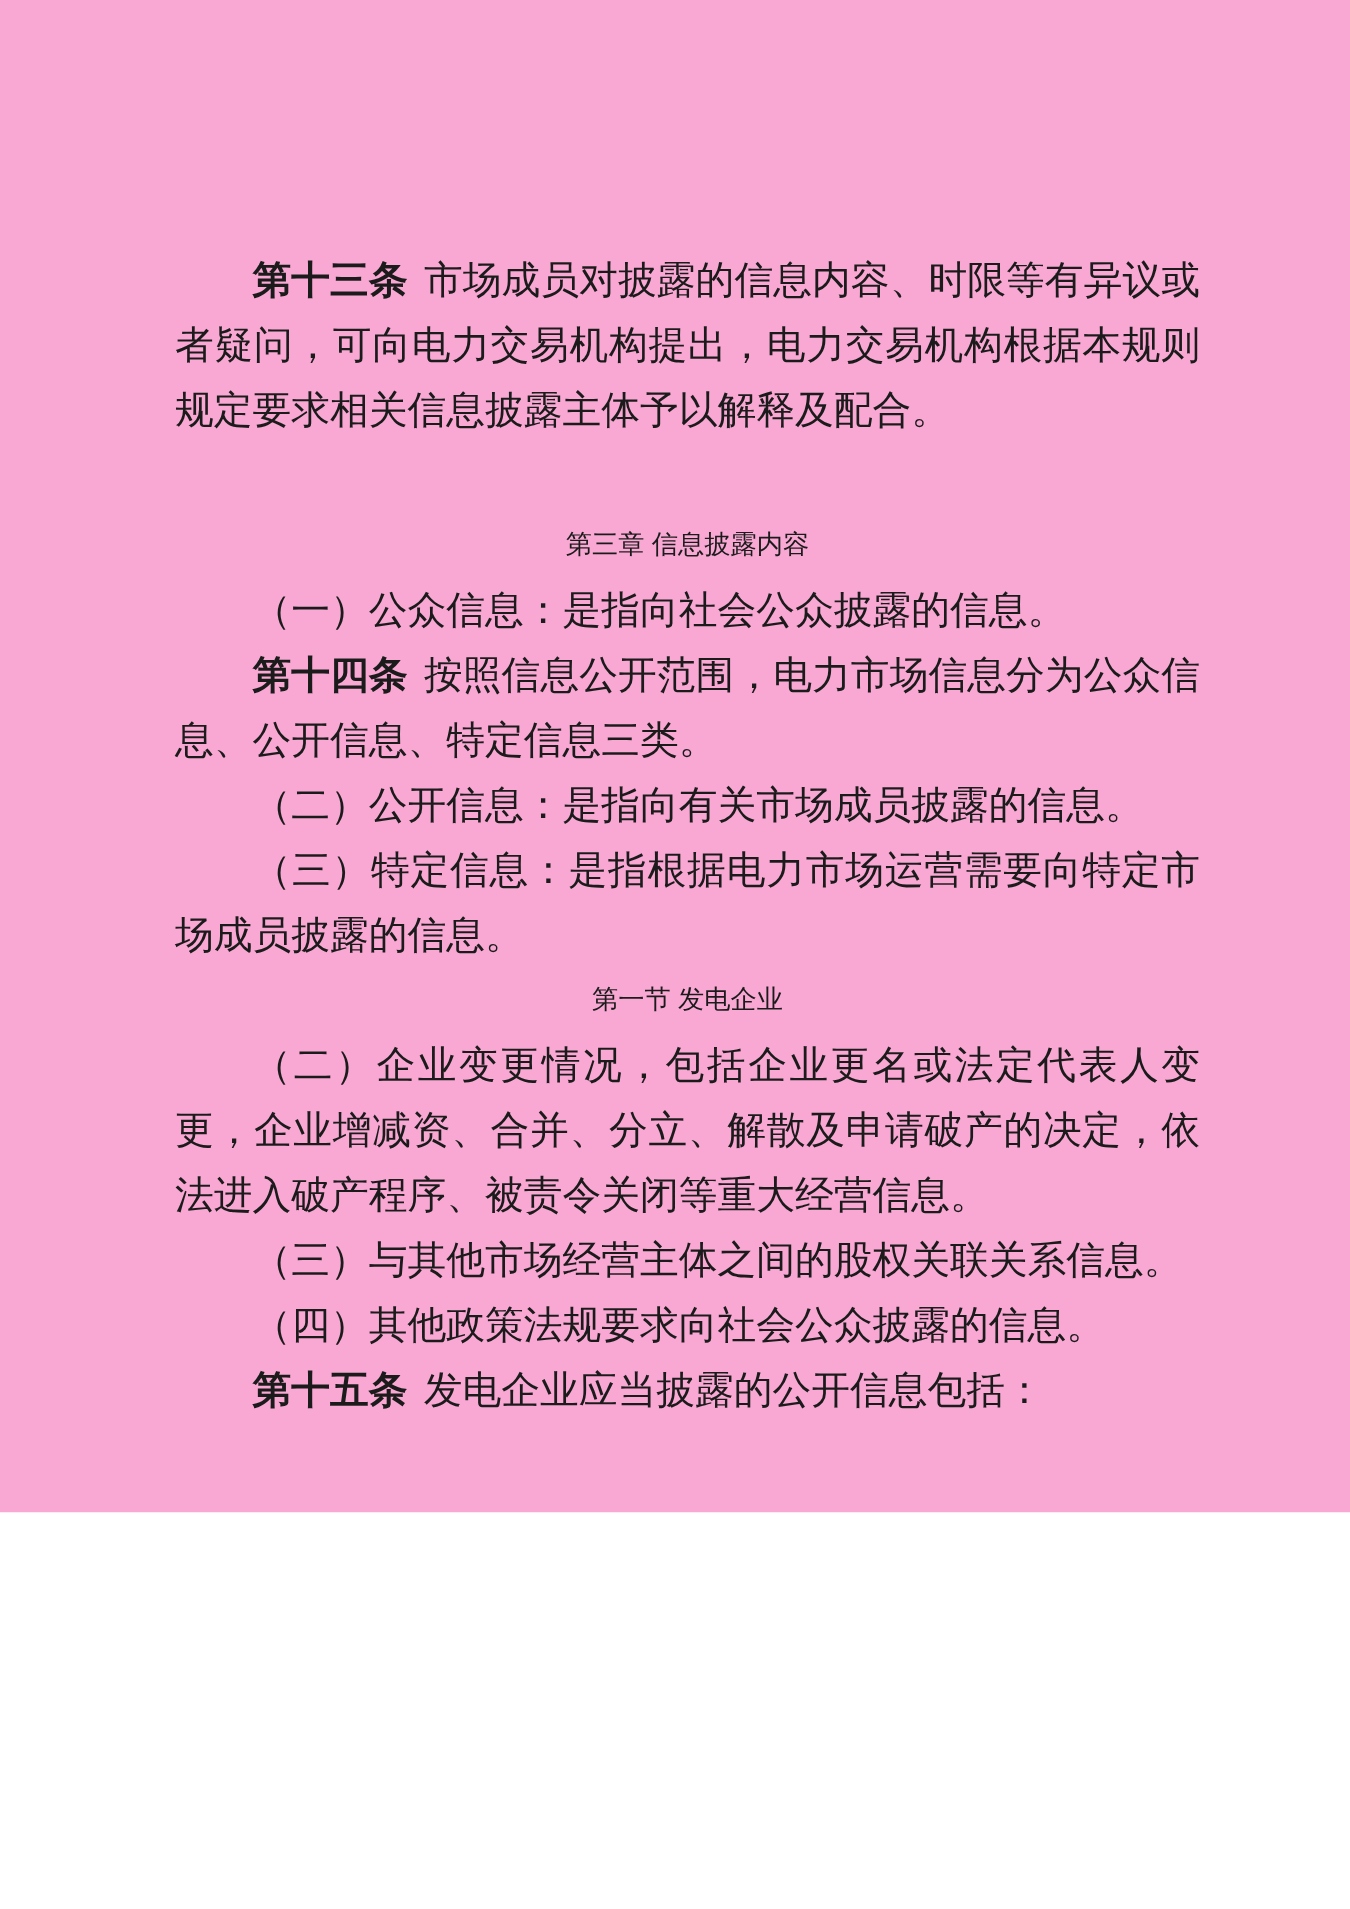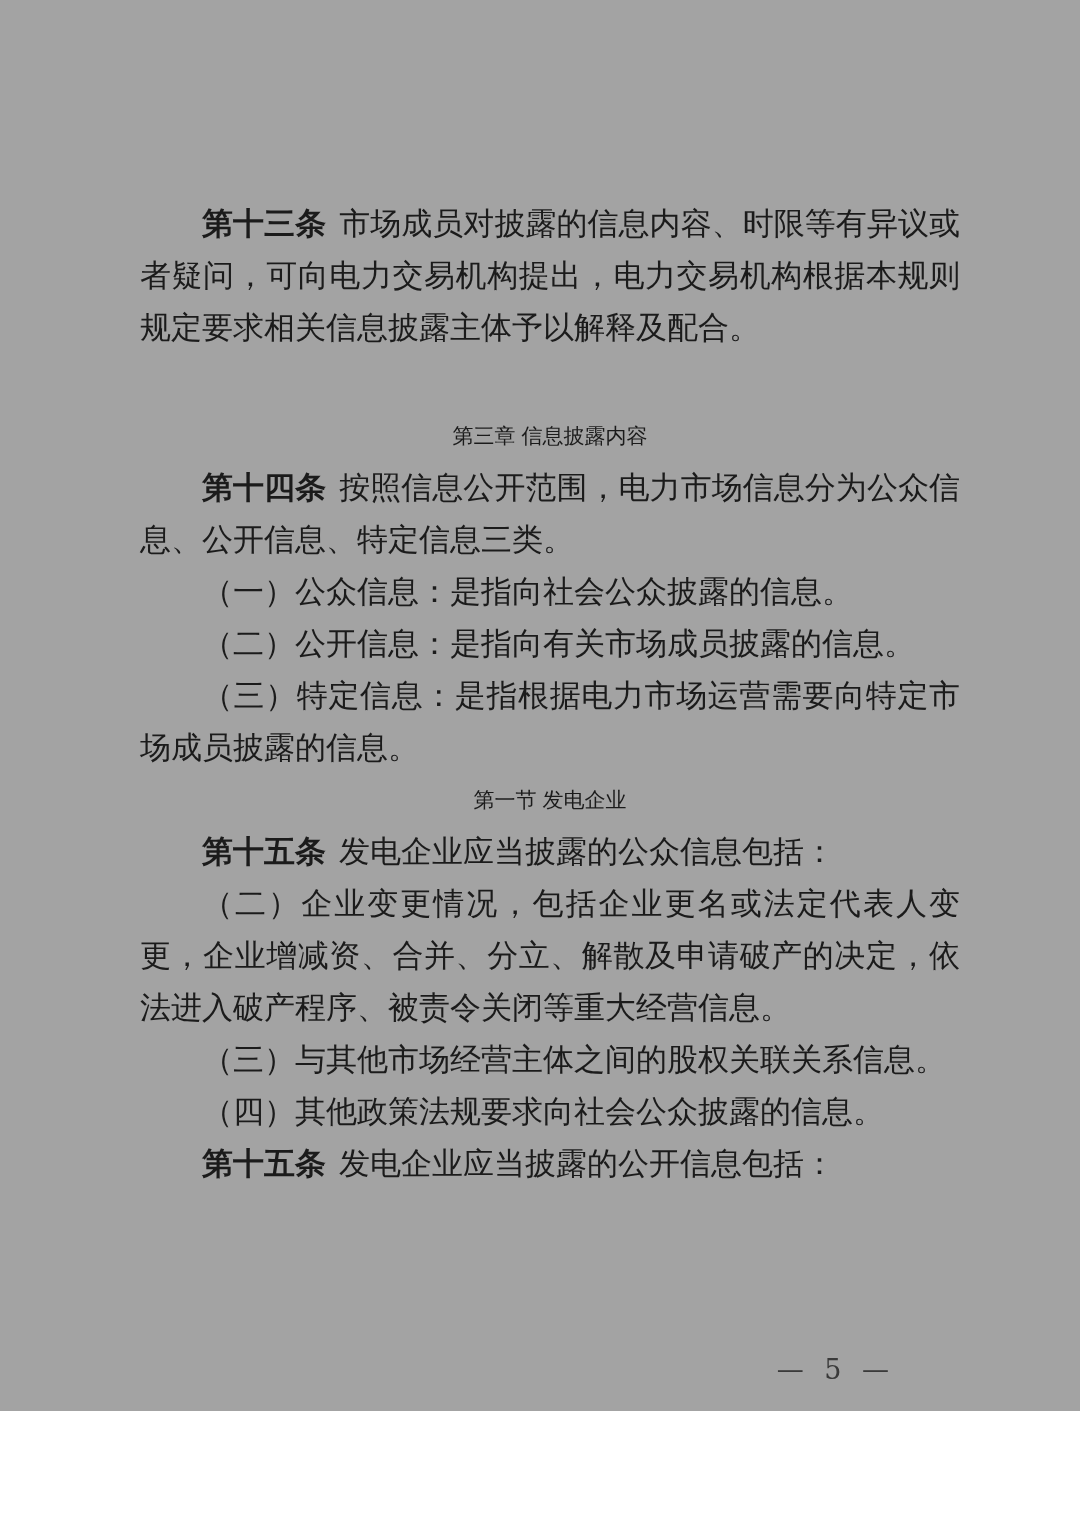--- a/index.html
+++ b/index.html
@@ -4,22 +4,22 @@
 <title>Document</title>
 <style>
   html, body {
     margin: 0;
     padding: 0;
     background: #ffffff;
   }
   .page {
     position: relative;
     width: 1080px;
-    height: 1411px;
-    background: #a3a3a3;
+    height: 1210px;
+    background: #f9a8d4;
     overflow: hidden;
     font-family: "Liberation Sans", sans-serif;
     color: #1b1b1b;
   }
   .content {
     position: absolute;
     left: 140px;
     top: 198px;
     width: 820px;
     font-size: 31px;
@@ -62,29 +62,28 @@
 </head>
 <body>
 
 <div class="page">
   <div class="content">
 
     <p><span class="lead">第十三条</span><span>市场成员对披露的信息内容、时限等有异议或者疑问，可向电力交易机构提出，电力交易机构根据本规则规定要求相关信息披露主体予以解释及配合。</span></p>
 
     <h2 class="heading chapter-heading">第三章 信息披露内容</h2>
 
+    <p>（一）公众信息：是指向社会公众披露的信息。</p>
+
     <p><span class="lead">第十四条</span><span>按照信息公开范围，电力市场信息分为公众信息、公开信息、特定信息三类。</span></p>
-
-    <p>（一）公众信息：是指向社会公众披露的信息。</p>
     <p>（二）公开信息：是指向有关市场成员披露的信息。</p>
     <p>（三）特定信息：是指根据电力市场运营需要向特定市场成员披露的信息。</p>
 
     <h3 class="heading">第一节 发电企业</h3>
 
-    <p><span class="lead">第十五条</span><span>发电企业应当披露的公众信息包括：</span></p>
 
     <p>（二）企业变更情况，包括企业更名或法定代表人变更，企业增减资、合并、分立、解散及申请破产的决定，依法进入破产程序、被责令关闭等重大经营信息。</p>
     <p>（三）与其他市场经营主体之间的股权关联关系信息。</p>
     <p>（四）其他政策法规要求向社会公众披露的信息。</p>
 
     <p><span class="lead">第十五条</span><span>发电企业应当披露的公开信息包括：</span></p>
 
   </div>
 
   <div class="page-footer">— 5 —</div>

